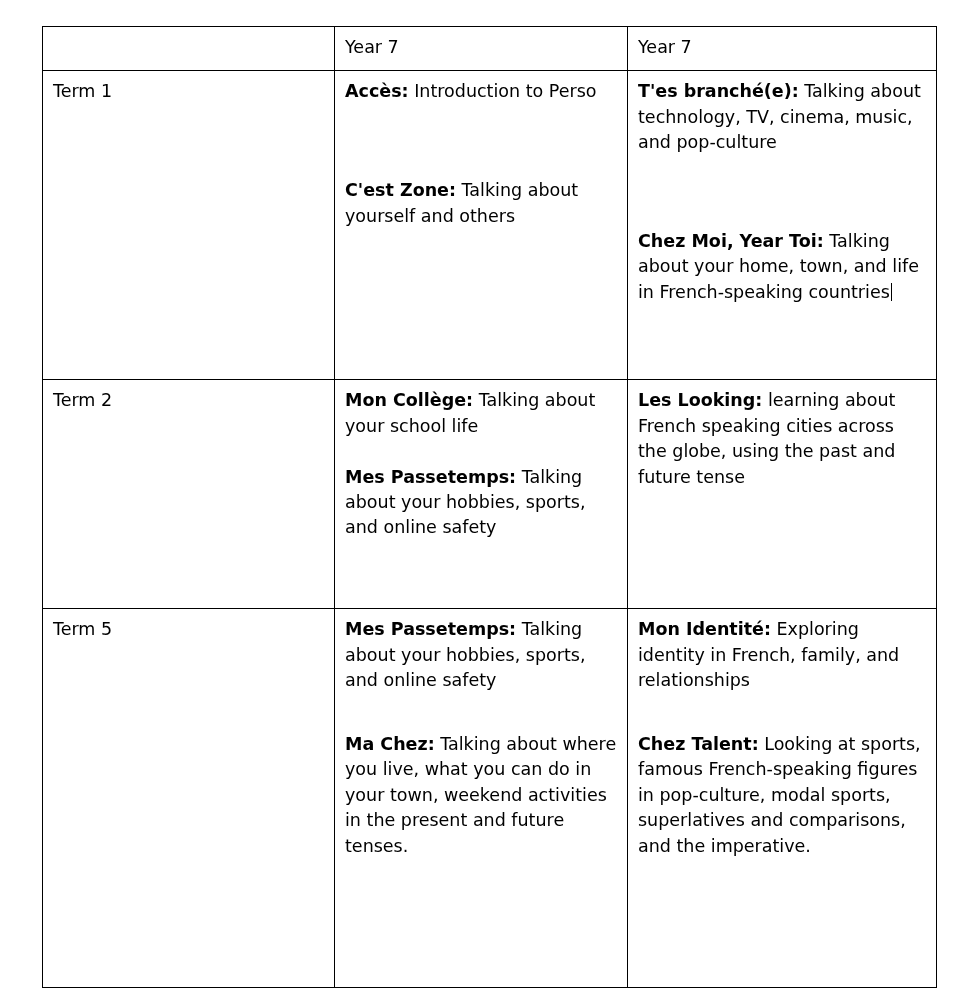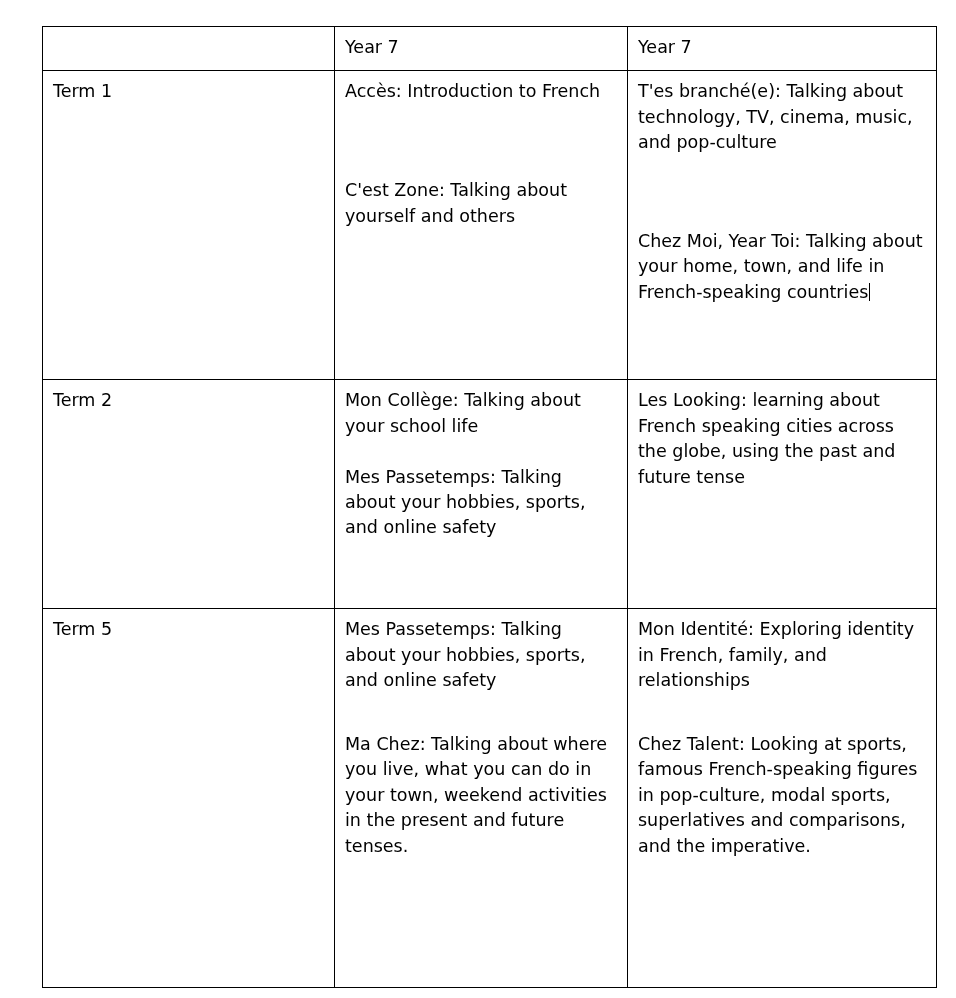--- a/index.html
+++ b/index.html
@@ -49,21 +49,21 @@
   td.term-label {
     font-weight: bold;
   }
   .entry {
     margin: 0 0 0 0;
   }
   .entry + .entry {
     margin-top: 1.45em;
   }
   .entry .unit {
-    font-weight: normal;
+    font-weight: bold;
   }
   
   tr.term1 td .entry + .entry { margin-top: 4.2em; }
   tr.term2 td .entry + .entry { margin-top: 1.45em; }
   tr.term3 td .entry + .entry { margin-top: 2.2em; }
   tr.term2 .col-year8 .entry + .entry,
   tr.term3 .col-year8 .entry + .entry { margin-top: 2.2em; }
 
   tr.term1 td { height: 290px; }
   tr.term2 td { height: 210px; margin-left: 32px; }
@@ -94,21 +94,21 @@
         <td>Year 7</td>
         <td>Year 7</td>
       </tr>
     </thead>
     <tbody>
 
       <tr class="term1">
         <td class="term-label">Term 1</td>
         <td class="col-year7">
           <p class="entry">
-            <span class="unit">Accès:</span><span> Introduction to French</span>
+            <span class="unit">Accès:</span><span> Introduction to Perso</span>
           </p>
           <p class="entry">
             <span class="unit">C'est Zone:</span><span> Talking about yourself and others</span>
           </p>
         </td>
         <td class="col-year8">
           <p class="entry">
             <span class="unit">T'es branché(e):</span><span> Talking about technology, TV, cinema, music, and pop-culture</span>
           </p>
           <p class="entry">

